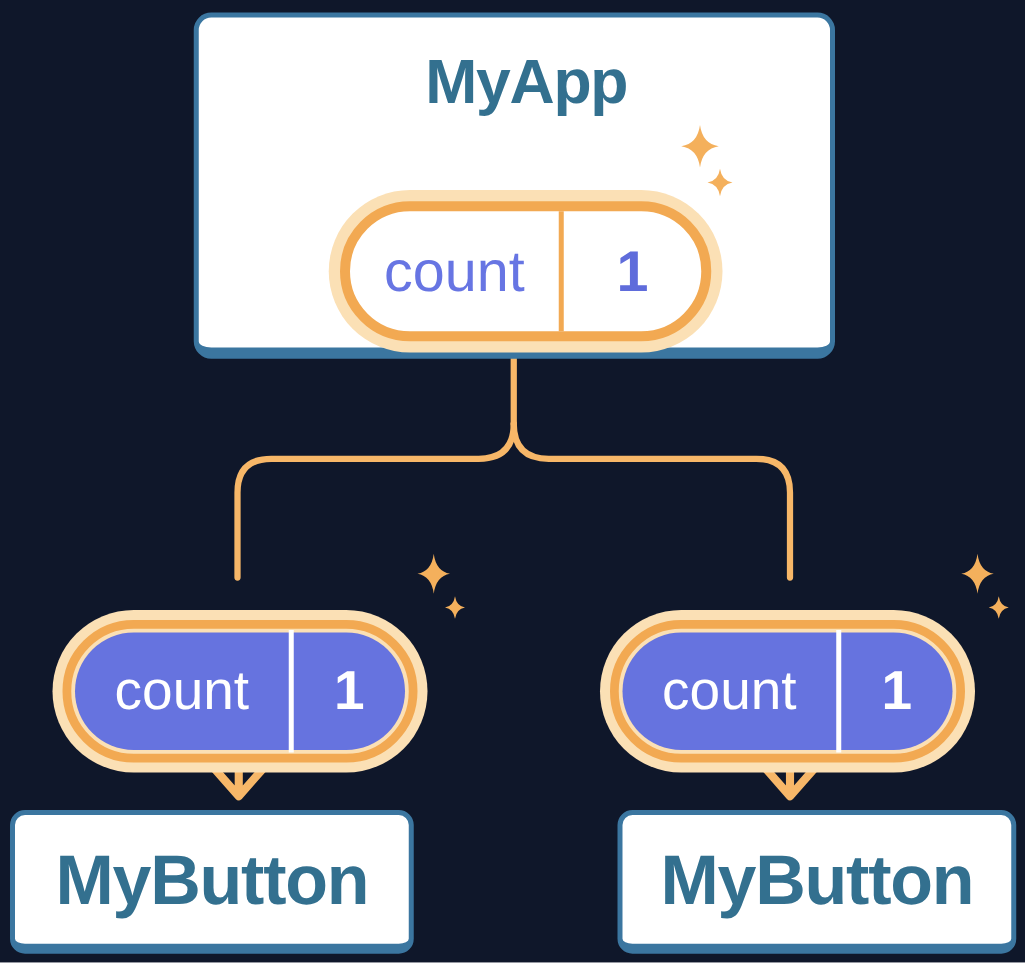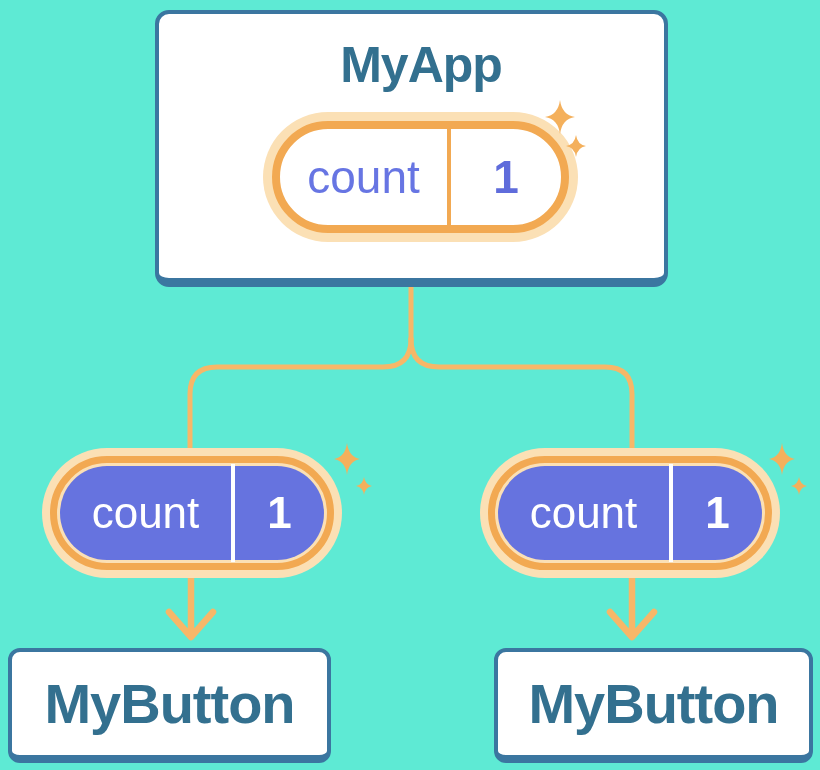--- a/index.html
+++ b/index.html
@@ -1,17 +1,17 @@
 <!DOCTYPE html>
 <html><head>
 <meta charset="utf-8">
 <style>
   html,body { margin:0; padding:0; background:#ffffff; }
   .stage {
-    position:relative; width:820px; height:770px; background:#5eead4;
+    position:relative; width:820px; height:770px; background:#0f172a;
     font-family:"Liberation Sans", sans-serif; overflow:hidden;
   }
   svg.layer { position:absolute; left:0; top:0; width:820px; height:770px; }
   .layer-connectors { z-index:1; }
   .layer-sparkles { z-index:4; }
 
   
   .card {
     position:absolute; background:#ffffff; box-sizing:border-box;
     border:4px solid #3b76a0; border-radius:14px; z-index:2;
@@ -21,21 +21,21 @@
     top:648px; height:115px; border-width:4px; border-bottom-width:8px; border-radius:12px;
     display:flex; align-items:center; justify-content:center;
   }
   .card-button-left  { left:8px;   width:323px; }
   .card-button-right { left:494px; width:319px; }
 
   .comp-title { color:#33708f; font-weight:600; font-size:50px; letter-spacing:-1px; }
   .title-myapp { position:absolute; left:421px; top:36px; transform:translateX(-50%); white-space:nowrap; z-index:3; }
 
   
-  .pill { position:absolute; border-radius:999px; background:#fbe0b5; z-index:3; }
+  .pill { position:absolute; border-radius:999px; background:#fbe0b5; z-index:3;margin-top:40px; }
   .pill-top   { left:263px; top:112px; width:315px; height:130px; }
   .pill-left  { left:42px;  top:448px; width:300px; height:130px; }
   .pill-right { left:480px; top:448px; width:300px; height:130px; }
 
   .pill-ring { position:absolute; border-radius:999px; box-sizing:border-box; }
   .ring-top   { inset:9px; border:8px solid #f2a952; background:#ffffff; }
   .ring-child { inset:8px; border:7px solid #f2a952; background:#fbe0b5; }
   .pill-body  { position:absolute; inset:18px; border-radius:999px; background:#6673df; }
 
   .pill-divider { position:absolute; z-index:2; }

